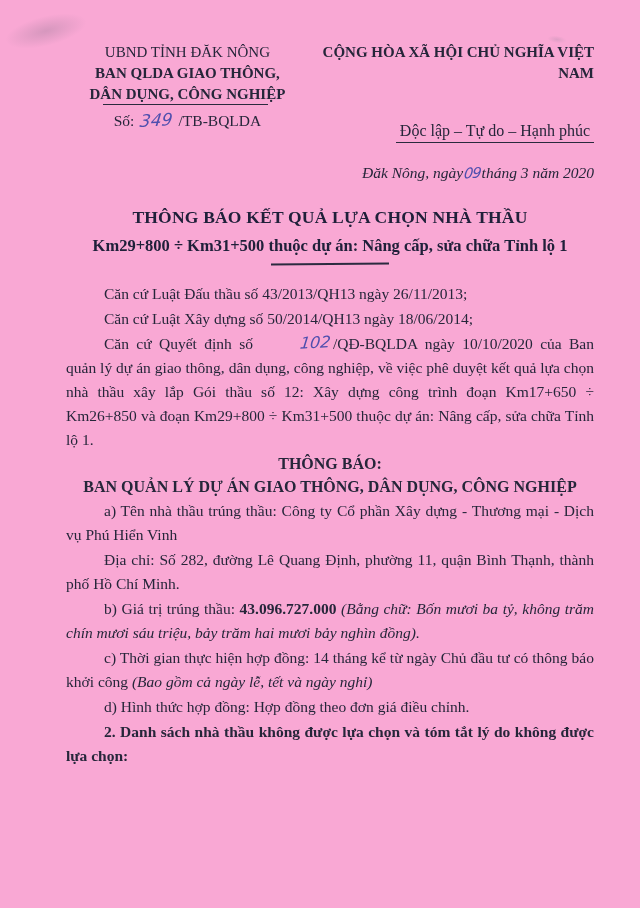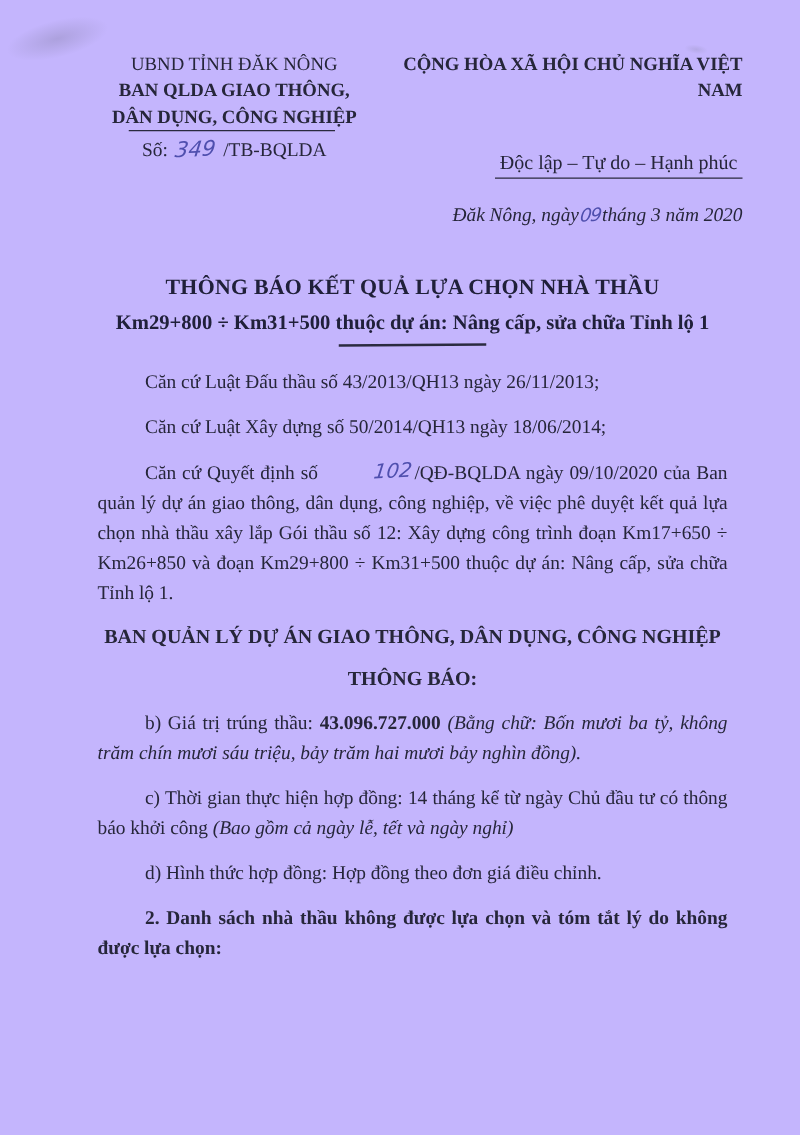--- a/index.html
+++ b/index.html
@@ -1,20 +1,20 @@
 <!DOCTYPE html>
 <html lang="vi"><head>
 <meta charset="utf-8">
 <style>
   html,body { margin:0; padding:0; background:#e8e8e8; }
   .page {
     position:relative;
     width:640px; height:908px;
     margin:0 auto;
-    background:#c4b5fd;
+    background:#f9a8d4;
     color:#26263a;
     font-family:"Liberation Serif", serif;
     overflow:hidden;
     box-sizing:border-box;
     padding:42px 46px 0 66px;
   }
   
   .smudge-tl {
     position:absolute; left:4px; top:16px; width:84px; height:30px;
     background:radial-gradient(ellipse at center, rgba(90,90,110,.22), rgba(90,90,110,0) 70%);
@@ -42,28 +42,28 @@
     display:inline-block;
     font-family:"DejaVu Sans", sans-serif;
     font-style:italic; font-weight:500;
     color:#4f4fae;
     transform:rotate(-3deg) skewX(-10deg);
   }
   .hand-ref { font-size:17px; padding:0 2px; }
   .hand-day { font-size:14.5px; letter-spacing:-1px; padding:0 1px; }
   .hand-dec { font-size:16px; padding:0 2px; }
 
-  .title-block { text-align:center; margin-top:32px; color:#20203a; }
+  .title-block { text-align:center; margin-top:20px; color:#20203a; }
   .title-main { font-weight:bold; font-size:17.5px; line-height:26px; letter-spacing:.2px; }
   .title-sub { font-weight:bold; font-size:16.5px; line-height:25px; margin-top:3px; }
   .title-rule { width:118px; border:0; border-top:2px solid #2b2b40;
                 margin:5px auto 0; transform:rotate(-.4deg); }
 
   .body { margin-top:17px; font-size:15.5px; line-height:24px; text-align:justify; }
-  .para { text-indent:38px; margin:12px; }
+  .para { text-indent:38px; margin:0; }
   .para + .para { margin-top:1px; }
   .gap-top { margin-top:3px; }
   .center-heading { text-align:center; font-weight:bold; font-size:16px;
                     line-height:22px; margin-top:7px; text-indent:0; }
   .intro-gap { margin-top:25px; }
   .sec-heading { font-weight:bold; }
   .it { font-style:italic; }
 </style>
 </head>
 <body>
@@ -90,24 +90,26 @@
     <div class="title-main">THÔNG BÁO KẾT QUẢ LỰA CHỌN NHÀ THẦU</div>
     <div class="title-sub">
       <div>Km29+800 ÷ Km31+500 thuộc dự án: Nâng cấp, sửa chữa Tỉnh lộ 1</div>
     </div>
     <hr class="title-rule">
   </div>
 
   <div class="body">
     <p class="para">Căn cứ Luật Đấu thầu số 43/2013/QH13 ngày 26/11/2013;</p>
     <p class="para">Căn cứ Luật Xây dựng số 50/2014/QH13 ngày 18/06/2014;</p>
-    <p class="para"><span>Căn cứ Quyết định số</span> <span class="hand hand-dec">102</span><span>/QĐ-BQLDA ngày 09/10/2020 của Ban quản lý dự án giao thông, dân dụng, công nghiệp, về việc phê duyệt kết quả lựa chọn nhà thầu xây lắp Gói thầu số 12: Xây dựng công trình đoạn Km17+650 ÷ Km26+850 và đoạn Km29+800 ÷ Km31+500 thuộc dự án: Nâng cấp, sửa chữa Tỉnh lộ 1.</span></p>
+    <p class="para"><span>Căn cứ Quyết định số</span> <span class="hand hand-dec">102</span><span>/QĐ-BQLDA ngày 10/10/2020 của Ban quản lý dự án giao thông, dân dụng, công nghiệp, về việc phê duyệt kết quả lựa chọn nhà thầu xây lắp Gói thầu số 12: Xây dựng công trình đoạn Km17+650 ÷ Km26+850 và đoạn Km29+800 ÷ Km31+500 thuộc dự án: Nâng cấp, sửa chữa Tỉnh lộ 1.</span></p>
 
+    <p class="para center-heading">THÔNG BÁO:</p>
     <p class="para center-heading">BAN QUẢN LÝ DỰ ÁN GIAO THÔNG, DÂN DỤNG, CÔNG NGHIỆP</p>
-    <p class="para center-heading">THÔNG BÁO:</p>
 
 
+    <p class="para">a) Tên nhà thầu trúng thầu: Công ty Cổ phần Xây dựng - Thương mại - Dịch vụ Phú Hiển Vinh</p>
+    <p class="para">Địa chỉ: Số 282, đường Lê Quang Định, phường 11, quận Bình Thạnh, thành phố Hồ Chí Minh.</p>
     <p class="para"><span>b) Giá trị trúng thầu:</span> <span class="b">43.096.727.000</span> <span class="it">(Bằng chữ: Bốn mươi ba tỷ, không trăm chín mươi sáu triệu, bảy trăm hai mươi bảy nghìn đồng).</span></p>
     <p class="para"><span>c) Thời gian thực hiện hợp đồng: 14 tháng kể từ ngày Chủ đầu tư có thông báo khởi công</span> <span class="it">(Bao gồm cả ngày lễ, tết và ngày nghỉ)</span></p>
     <p class="para">d) Hình thức hợp đồng: Hợp đồng theo đơn giá điều chỉnh.</p>
     <p class="para sec-heading gap-top">2. Danh sách nhà thầu không được lựa chọn và tóm tắt lý do không được lựa chọn:</p>
   </div>
 </div>
 
 </body></html>

